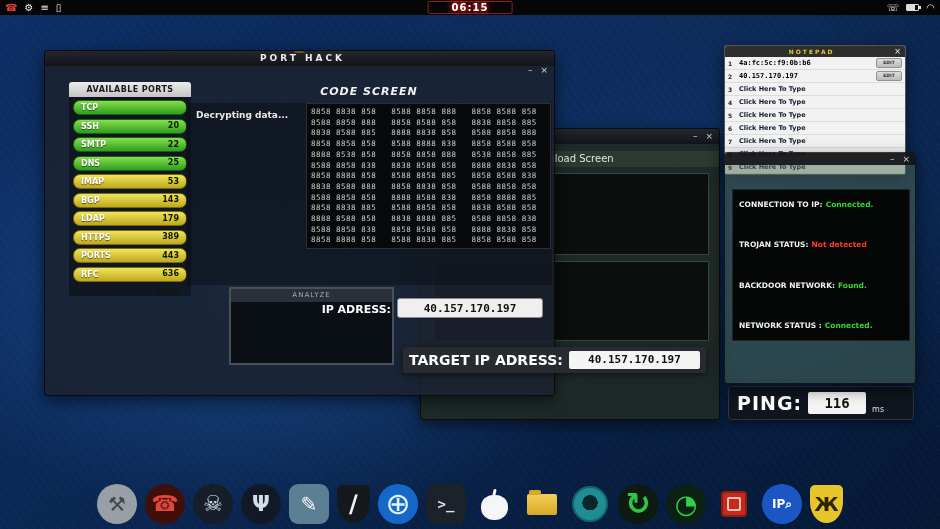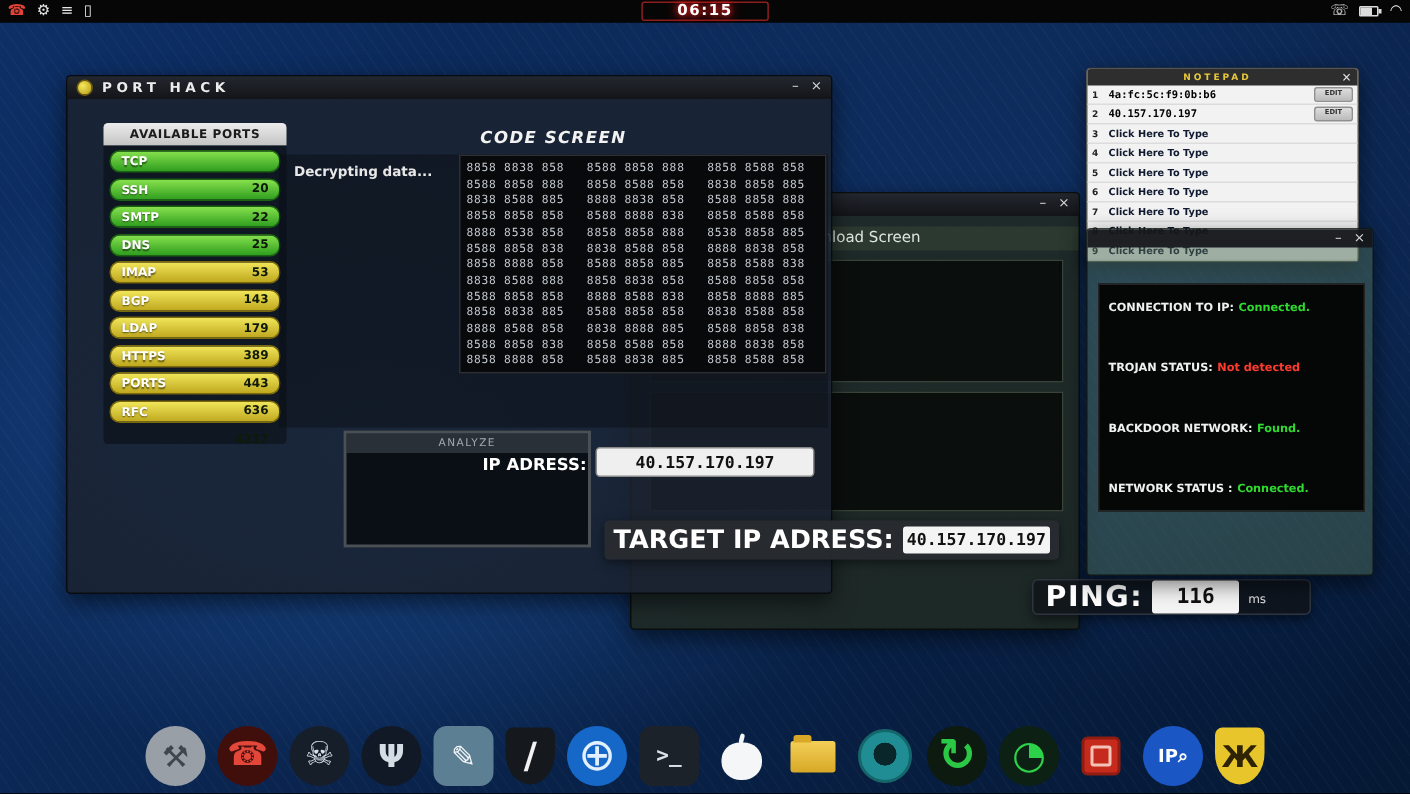--- a/index.html
+++ b/index.html
@@ -23,21 +23,21 @@
       radial-gradient(ellipse 520px 320px at 28% 55%, rgba(45,115,205,.42), rgba(0,0,0,0) 70%),
       radial-gradient(ellipse 640px 420px at 78% 28%, rgba(28,75,150,.32), rgba(0,0,0,0) 72%),
       linear-gradient(135deg,#0d2f66 0%,#0a2550 45%,#051834 100%);}
   .desktop::after{content:"";position:absolute;inset:0;pointer-events:none;
     background:repeating-linear-gradient(55deg, rgba(255,255,255,.022) 0 1px, transparent 1px 7px);}
 
   
   .window{position:absolute;box-shadow:0 5px 15px rgba(0,0,0,.55);
     border:1px solid rgba(0,0,0,.65);border-radius:3px;box-sizing:border-box;}
   .titlebar{height:15px;background:linear-gradient(#23272e,#121418);display:flex;
-    align-items:center;padding:0 6px;color:#e2e2e2;border-radius:2px 2px 0 0;}
+    align-items:center;padding:0 6px;color:#e2e2e2;border-radius:2px 2px 0 0;flex-direction:column;}
   .controls{margin-left:auto;display:flex;gap:8px;}
   .ctrl{font-size:9px;line-height:15px;color:#d8d8d8;cursor:pointer;}
 
   
   #win-porthack{left:44px;top:50px;width:511px;height:346px;z-index:20;
     background:rgba(26,34,48,.88);}
   .ph-logo{width:9px;height:9px;border-radius:50%;
     background:radial-gradient(circle at 35% 35%,#f6e95a,#b19617);border:1px solid #6d5a10;}
   .ph-title{font-size:9px;font-weight:bold;letter-spacing:3px;margin-left:6px;color:#ececec;}
 
@@ -83,21 +83,21 @@
   .dl-header{margin-top:7px;height:16px;background:rgba(54,68,54,.6);text-align:center;
     font-size:10px;color:#dfe8df;line-height:16px;}
   .t-panel{position:absolute;left:12px;width:276px;background:rgba(6,8,6,.82);
     border:1px solid #39453a;box-sizing:border-box;}
   .t-panel1{top:44px;height:82px;}
   .t-panel2{top:132px;height:80px;}
 
   #target-bar{position:absolute;left:403px;top:347px;width:303px;height:26px;z-index:30;
     background:rgba(40,44,48,.96);border-radius:3px;display:flex;align-items:center;
     gap:6px;padding:0 6px;box-sizing:border-box;box-shadow:0 2px 7px rgba(0,0,0,.5);}
-  .target-label{font-size:17px;font-weight:bold;color:#fff;white-space:nowrap;}
+  .target-label{font-size:14px;font-weight:bold;color:#fff;white-space:nowrap;}
   .target-input{flex:1;height:18px;background:#f4f4f4;border-radius:2px;
     font-family:"DejaVu Sans Mono",monospace;font-size:11px;font-weight:bold;color:#111;
     text-align:center;line-height:18px;cursor:text;}
 
   
   #win-notepad{left:724px;top:45px;width:182px;height:130px;z-index:12;background:#f2f2f2;}
   .np-titlebar{height:11px;background:#2e2e2e;display:flex;align-items:center;padding:0 4px;
     border-radius:2px 2px 0 0;}
   .np-title{flex:1;text-align:center;font-size:6px;font-weight:bold;letter-spacing:2px;color:#e8c838;}
   .np-close{font-size:8px;color:#eee;cursor:pointer;}
@@ -118,21 +118,21 @@
   .params-panel{position:absolute;left:7px;top:36px;width:178px;height:168px;}
   .params-header{height:16px;background:#5d8198;color:#fff;font-size:8px;font-weight:bold;
     letter-spacing:1px;text-align:center;line-height:16px;}
   .params-body{background:#050707;border:1px solid #242424;height:calc(100% - 16px);
     box-sizing:border-box;padding:10px 6px;display:flex;flex-direction:column;
     justify-content:space-between;}
   .param-entry{font-size:7.5px;font-weight:bold;color:#f0f0f0;}
   .param-value{margin-left:3px;}
 
   
-  #ping-panel{position:absolute;left:688px;top:386px;width:186px;height:24px;z-index:12;
+  #ping-panel{position:absolute;left:728px;top:386px;width:186px;height:34px;z-index:12;
     background:rgba(16,20,26,.88);border:1px solid #2e3440;border-radius:4px;
     display:flex;align-items:center;gap:6px;padding:0 8px;box-sizing:border-box;
     box-shadow:0 3px 8px rgba(0,0,0,.5);}
   .ping-label{font-size:19px;font-weight:bold;color:#fff;letter-spacing:1px;}
   .ping-value{width:58px;height:22px;background:#f4f4f4;border-radius:2px;text-align:center;
     line-height:22px;font-family:"DejaVu Sans Mono",monospace;font-size:14px;font-weight:bold;color:#111;}
   .ping-unit{font-size:8px;color:#e0e0e0;align-self:flex-end;margin-bottom:5px;}
 
   
   #dock{position:absolute;left:0;right:0;bottom:2px;height:46px;z-index:50;

